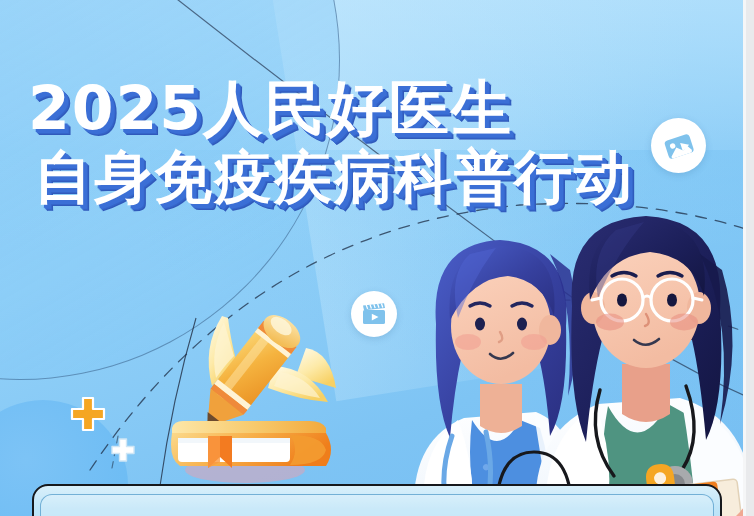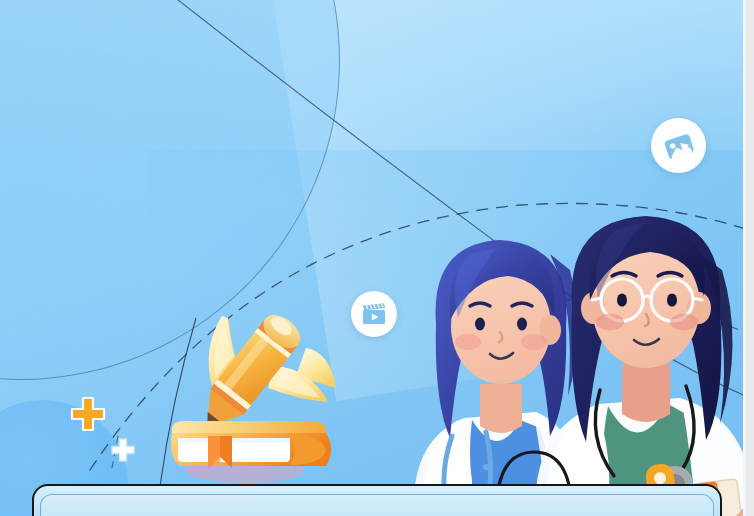--- a/index.html
+++ b/index.html
@@ -193,20 +193,24 @@
 
     <path d="M 90 470 Q 250 230 520 205 Q 680 195 800 250" fill="none" stroke="rgba(30,45,70,0.75)" stroke-width="1.3" stroke-dasharray="11 9" stroke-linecap="round"></path>
 
     <path d="M 560 300 Q 680 300 790 350" fill="none" stroke="rgba(30,45,70,0.6)" stroke-width="1.2" stroke-dasharray="10 9" stroke-linecap="round"></path>
 
     <path d="M 118 436 L 112 468" fill="none" stroke="rgba(30,45,70,0.55)" stroke-width="1.2" stroke-dasharray="7 6" stroke-linecap="round"></path>
 
     <path d="M 196 318 Q 172 400 160 486" fill="none" stroke="rgba(25,35,55,0.75)" stroke-width="1.1"></path>
   </svg>
 
+  <div class="headline">
+    <div class="headline-line l1">2025人民好医生</div>
+    <div class="headline-line l2">自身免疫疾病科普行动</div>
+  </div>
 
   <div class="badge badge-image">
     <svg width="34" height="34" viewBox="0 0 34 34">
       <g transform="rotate(-18 17 17)">
         <rect x="4" y="8" width="26" height="19" rx="3.5" fill="#7fc2ec"></rect>
         <circle cx="11" cy="15" r="2.7" fill="#ffffff"></circle>
         <path d="M 6.5 25 L 14 17.5 L 20 23 L 24.5 19 L 28 24.5 L 28 24.8 Q 28 27 25.8 27 L 7.6 27 Q 6.5 27 6.5 25.8 Z" fill="#ffffff"></path>
         <path d="M 19 14.5 L 27 19 L 19 23.5 Z" fill="#ffffff"></path>
       </g>
     </svg>

